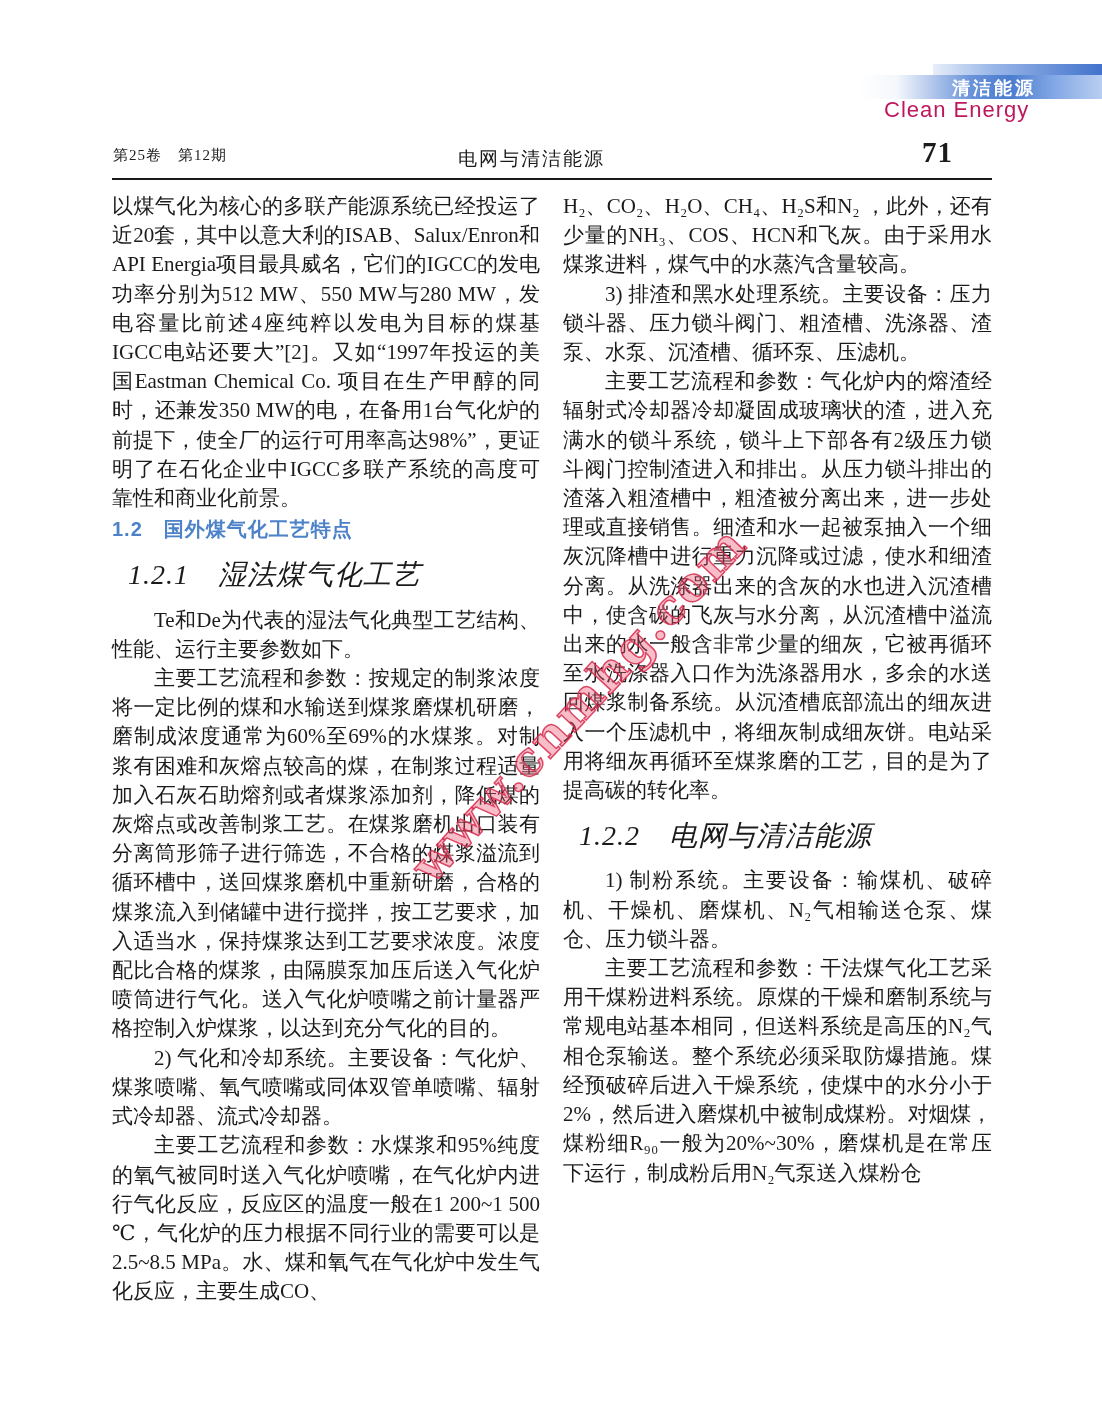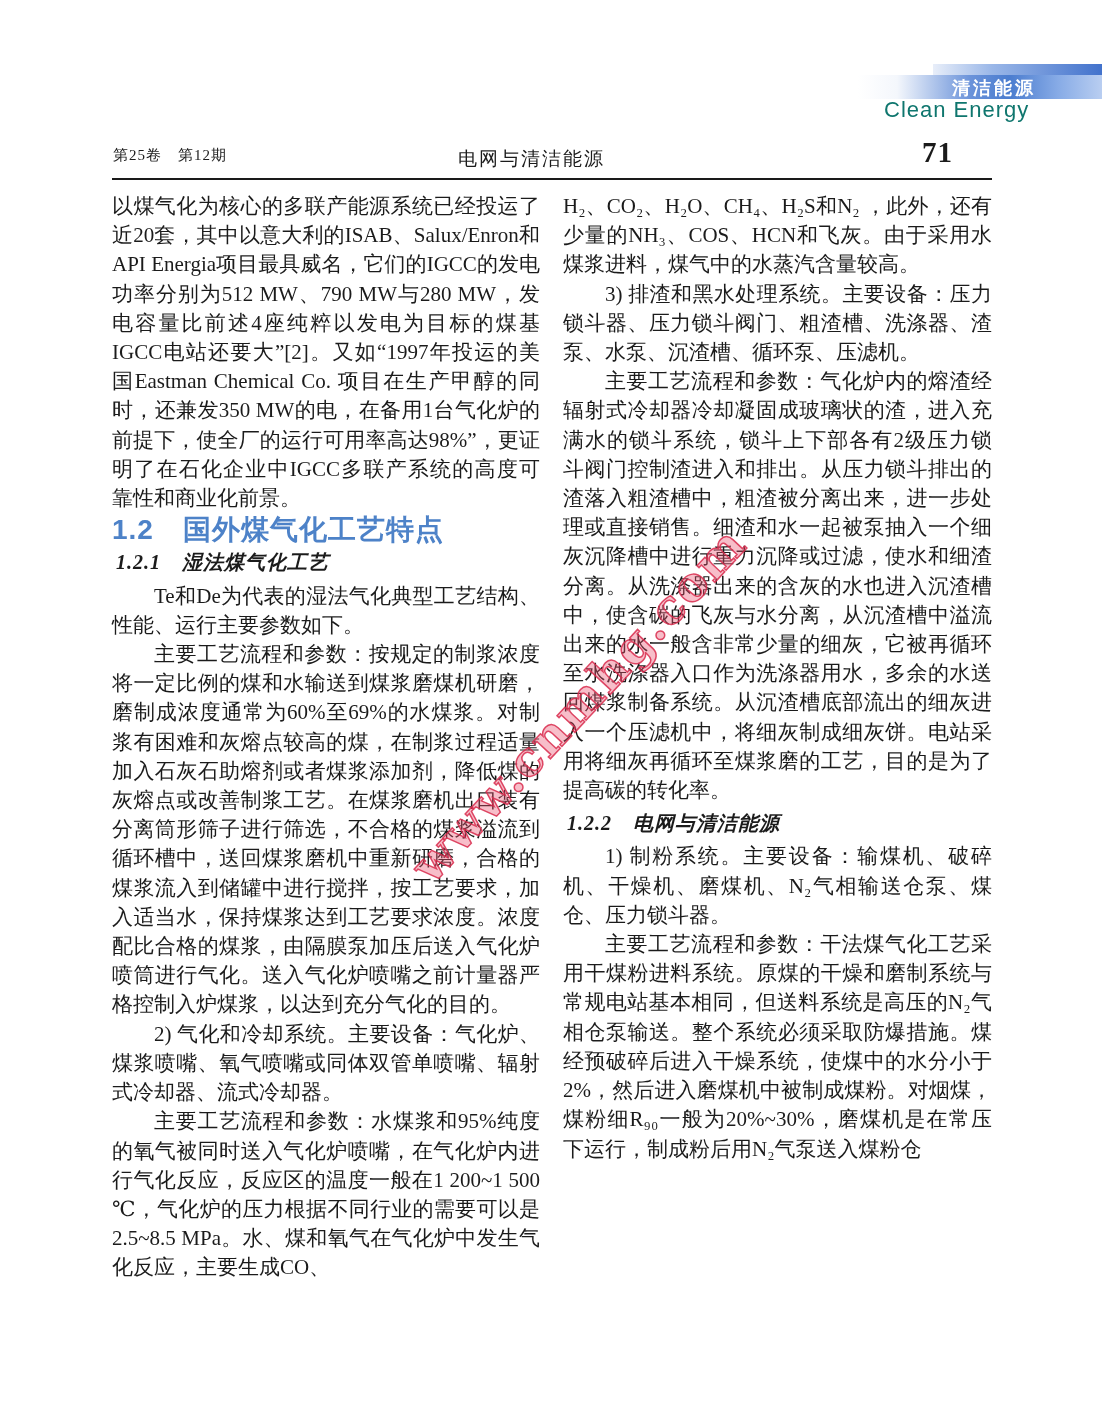--- a/index.html
+++ b/index.html
@@ -7,37 +7,37 @@
         font-family:"Liberation Serif","DejaVu Serif",serif;color:#1b1b1b;}
 
   
   .banner-strip{position:absolute;left:933px;top:64px;width:169px;height:11px;
                 background:linear-gradient(to right,#e8eef9 0%,#9ab7e8 35%,#4272cc 100%);}
   .banner-band{position:absolute;left:858px;top:75px;width:244px;height:24px;
                background:linear-gradient(to right,#ffffff 0%,#f4f7fc 16%,#6b93da 46%,#4a7ccf 62%,#87abe6 82%,#b9cef1 100%);}
   .banner-cn{position:absolute;left:94px;top:1px;font-family:"Liberation Sans","DejaVu Sans",sans-serif;
              font-size:18px;font-weight:bold;color:#ffffff;letter-spacing:3px;white-space:nowrap;}
   .banner-en{position:absolute;left:884px;top:97px;font-family:"Liberation Sans","DejaVu Sans",sans-serif;
-             font-size:22px;color:#0f766e;letter-spacing:1px;}
+             font-size:22px;color:#be185d;letter-spacing:1px;}
 
   
   .hdr-vol{position:absolute;left:113px;top:146px;font-size:15px;letter-spacing:1px;}
   .hdr-journal{position:absolute;left:0;top:146px;width:1063px;text-align:center;font-size:19px;letter-spacing:2px;}
   .hdr-page{position:absolute;left:922px;top:136px;font-size:29px;font-weight:bold;letter-spacing:1px;}
   .hdr-rule{position:absolute;left:112px;top:178px;width:880px;height:2px;background:#1a1a1a;}
 
   
   .col{position:absolute;top:192px;font-size:21px;line-height:29.2px;text-align:justify;}
   .col-left{left:112px;width:428px;}
   .col-right{left:563px;width:429px;}
   .para{margin:0;text-indent:2em;}
   .para.cont{text-indent:0;}
   .sec-h{margin:2px 0 3px;font-family:"Liberation Sans","DejaVu Sans",sans-serif;
-         font-size:28px;font-weight:600;color:#4d82c8;letter-spacing:1px;}
-  .sub-h{margin:4px;font-size:20px;font-weight:bold;font-style:italic;letter-spacing:1px;}
+         font-size:20px;font-weight:600;color:#4d82c8;letter-spacing:1px;}
+  .sub-h{margin:16px;font-size:28px;font-weight:normal;font-style:italic;letter-spacing:1px;}
 
   
   .watermark{position:absolute;left:355px;top:688px;width:430px;height:64px;
              transform:rotate(-47deg);transform-origin:center;text-align:center;
              font-family:"DejaVu Serif","Liberation Serif",serif;font-size:47px;font-weight:bold;
              letter-spacing:2px;color:rgba(233,83,113,0.38);
              -webkit-text-stroke:1.5px rgba(216,42,76,0.85);pointer-events:none;white-space:nowrap;}
 </style>
 </head>
 <body>
@@ -49,21 +49,21 @@
     <span class="banner-cn">清洁能源</span>
   </div>
   <div class="banner-en">Clean Energy</div>
 
   <div class="hdr-vol">第25卷　第12期</div>
   <div class="hdr-journal">电网与清洁能源</div>
   <div class="hdr-page">71</div>
   <div class="hdr-rule"></div>
 
   <div class="col col-left">
-    <p class="para cont">以煤气化为核心的多联产能源系统已经投运了近20套，其中以意大利的ISAB、Salux/Enron和API Energia项目最具威名，它们的IGCC的发电功率分别为512 MW、790 MW与280 MW，发电容量比前述4座纯粹以发电为目标的煤基IGCC电站还要大”[2]。又如“1997年投运的美国Eastman Chemical Co. 项目在生产甲醇的同时，还兼发350 MW的电，在备用1台气化炉的前提下，使全厂的运行可用率高达98%”，更证明了在石化企业中IGCC多联产系统的高度可靠性和商业化前景。</p>
+    <p class="para cont">以煤气化为核心的多联产能源系统已经投运了近20套，其中以意大利的ISAB、Salux/Enron和API Energia项目最具威名，它们的IGCC的发电功率分别为512 MW、550 MW与280 MW，发电容量比前述4座纯粹以发电为目标的煤基IGCC电站还要大”[2]。又如“1997年投运的美国Eastman Chemical Co. 项目在生产甲醇的同时，还兼发350 MW的电，在备用1台气化炉的前提下，使全厂的运行可用率高达98%”，更证明了在石化企业中IGCC多联产系统的高度可靠性和商业化前景。</p>
     <h2 class="sec-h">1.2　国外煤气化工艺特点</h2>
     <h3 class="sub-h">1.2.1　湿法煤气化工艺</h3>
     <p class="para">Te和De为代表的湿法气化典型工艺结构、性能、运行主要参数如下。</p>
     <p class="para">主要工艺流程和参数：按规定的制浆浓度将一定比例的煤和水输送到煤浆磨煤机研磨，磨制成浓度通常为60%至69%的水煤浆。对制浆有困难和灰熔点较高的煤，在制浆过程适量加入石灰石助熔剂或者煤浆添加剂，降低煤的灰熔点或改善制浆工艺。在煤浆磨机出口装有分离筒形筛子进行筛选，不合格的煤浆溢流到循环槽中，送回煤浆磨机中重新研磨，合格的煤浆流入到储罐中进行搅拌，按工艺要求，加入适当水，保持煤浆达到工艺要求浓度。浓度配比合格的煤浆，由隔膜泵加压后送入气化炉喷筒进行气化。送入气化炉喷嘴之前计量器严格控制入炉煤浆，以达到充分气化的目的。</p>
     <p class="para">2) 气化和冷却系统。主要设备：气化炉、煤浆喷嘴、氧气喷嘴或同体双管单喷嘴、辐射式冷却器、流式冷却器。</p>
     <p class="para">主要工艺流程和参数：水煤浆和95%纯度的氧气被同时送入气化炉喷嘴，在气化炉内进行气化反应，反应区的温度一般在1 200~1 500 ℃，气化炉的压力根据不同行业的需要可以是2.5~8.5 MPa。水、煤和氧气在气化炉中发生气化反应，主要生成CO、</p>
   </div>
 
   <div class="col col-right">
     <p class="para cont">H₂、CO₂、H₂O、CH₄、H₂S和N₂ ，此外，还有少量的NH₃、COS、HCN和飞灰。由于采用水煤浆进料，煤气中的水蒸汽含量较高。</p>

